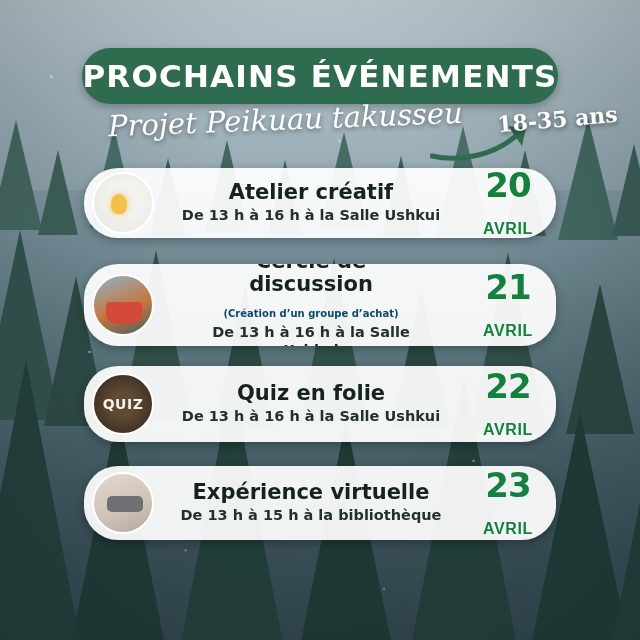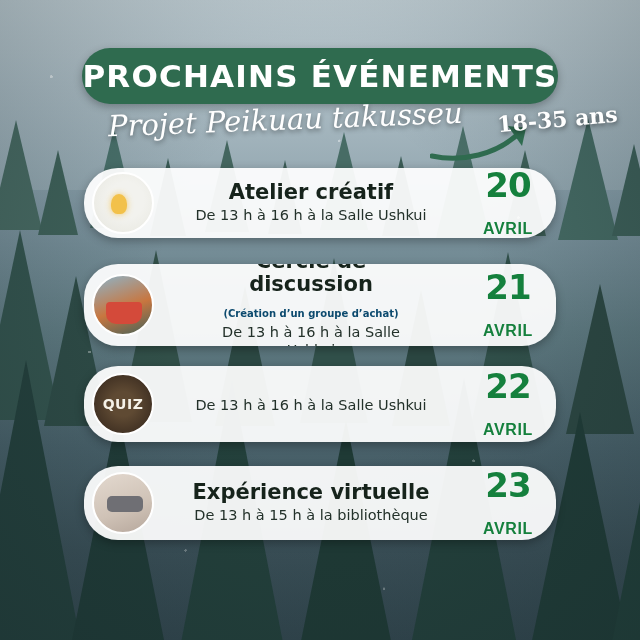--- a/index.html
+++ b/index.html
@@ -181,20 +181,21 @@
     line-height: 1.25;
     color: #0c4a6e;
     margin-top: 12px;
   }
   .ev-time {
     font-size: 14.5px;
     font-family: "DejaVu Sans", sans-serif;
     line-height: 1.3;
     margin-top: 2px;
     color: #23312a;
+    font-weight: bold;
   }
 
   .date {
     width: 86px;
     flex: 0 0 auto;
     text-align: center;
     padding-right: 10px;
     color: #15803d;
   }
   .date .d-num {
@@ -300,20 +301,21 @@
       <div class="d-num">21</div>
       <div class="d-mon">AVRIL</div>
     </div>
   </div>
 
   <div class="card c3">
     <div class="thumb thumb-3">
       <span class="quiz-word">QUIZ</span>
     </div>
     <div class="card-text">
+      <div class="ev-title">Quiz en folie</div>
       <div class="ev-time">De 13 h à 16 h à la Salle Ushkui</div>
     </div>
     <div class="date">
       <div class="d-num">22</div>
       <div class="d-mon">AVRIL</div>
     </div>
   </div>
 
   <div class="card c4">
     <div class="thumb thumb-4"></div>

